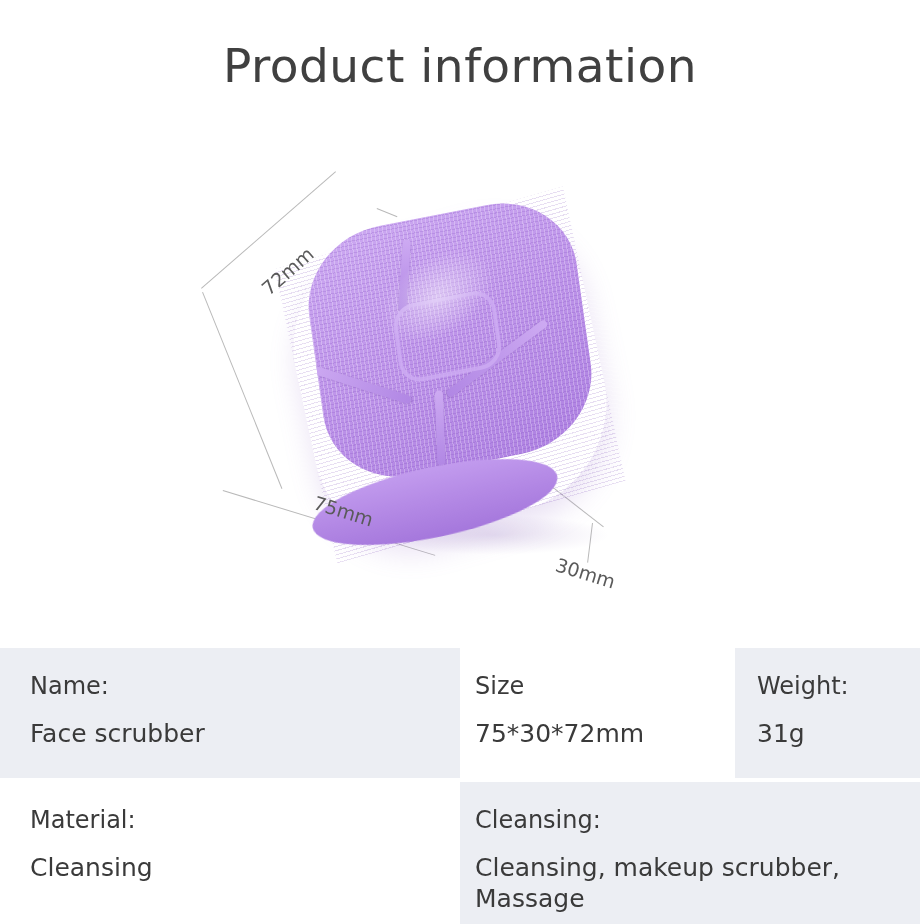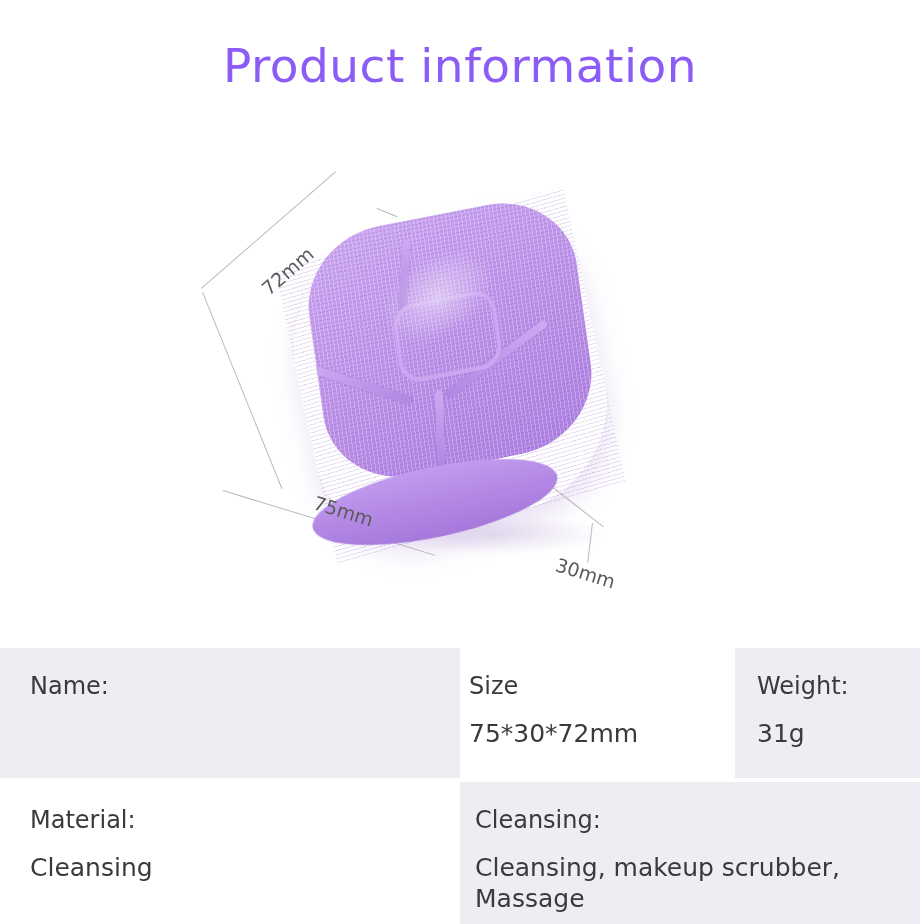--- a/index.html
+++ b/index.html
@@ -25,21 +25,21 @@
   
   .title {
     position: absolute;
     top: 38px;
     left: 0;
     width: 920px;
     text-align: center;
     font-size: 47px;
     font-weight: 400;
     letter-spacing: 0.5px;
-    color: #8b5cf6;
+    color: #404040;
     font-family: "DejaVu Sans", sans-serif;
   }
 
   
   .hero {
     position: absolute;
     top: 140px;
     left: 0;
     width: 920px;
     height: 500px;
@@ -186,21 +186,21 @@
     font-family: "DejaVu Sans", sans-serif;
   }
   .cell .v {
     font-size: 25px;
     line-height: 1.22;
     color: #3a3a3a;
     font-family: "DejaVu Sans", sans-serif;
   }
 
   .c-name   { width: 460px; background: #eceef3; }
-  .c-size   { width: 275px; background: #ffffff; padding-left: 9px; }
+  .c-size   { width: 275px; background: #ffffff; padding-left: 15px; }
   .c-weight { width: 185px; background: #eceef3; padding-left: 22px; }
 
   .c-material { width: 460px; background: #ffffff; }
   .c-function { width: 460px; background: #eceef3; padding-left: 15px; }
 
   .gap-row {
     height: 4px;
     width: 920px;
     background: #ffffff;
   }
@@ -244,20 +244,21 @@
       <div class="dim-label" style="left:118px; top:330px; transform: rotate(17deg);">75mm</div>
       <div class="dim-label" style="left:360px; top:392px; transform: rotate(17deg);">30mm</div>
     </div>
   </div>
 
   <div class="spec-table">
 
     <div class="spec-row row1">
       <div class="cell c-name">
         <div class="k">Name:</div>
+        <div class="v">Face scrubber</div>
       </div>
       <div class="cell c-size">
         <div class="k">Size</div>
         <div class="v">75*30*72mm</div>
       </div>
       <div class="cell c-weight">
         <div class="k">Weight:</div>
         <div class="v">31g</div>
       </div>
     </div>

